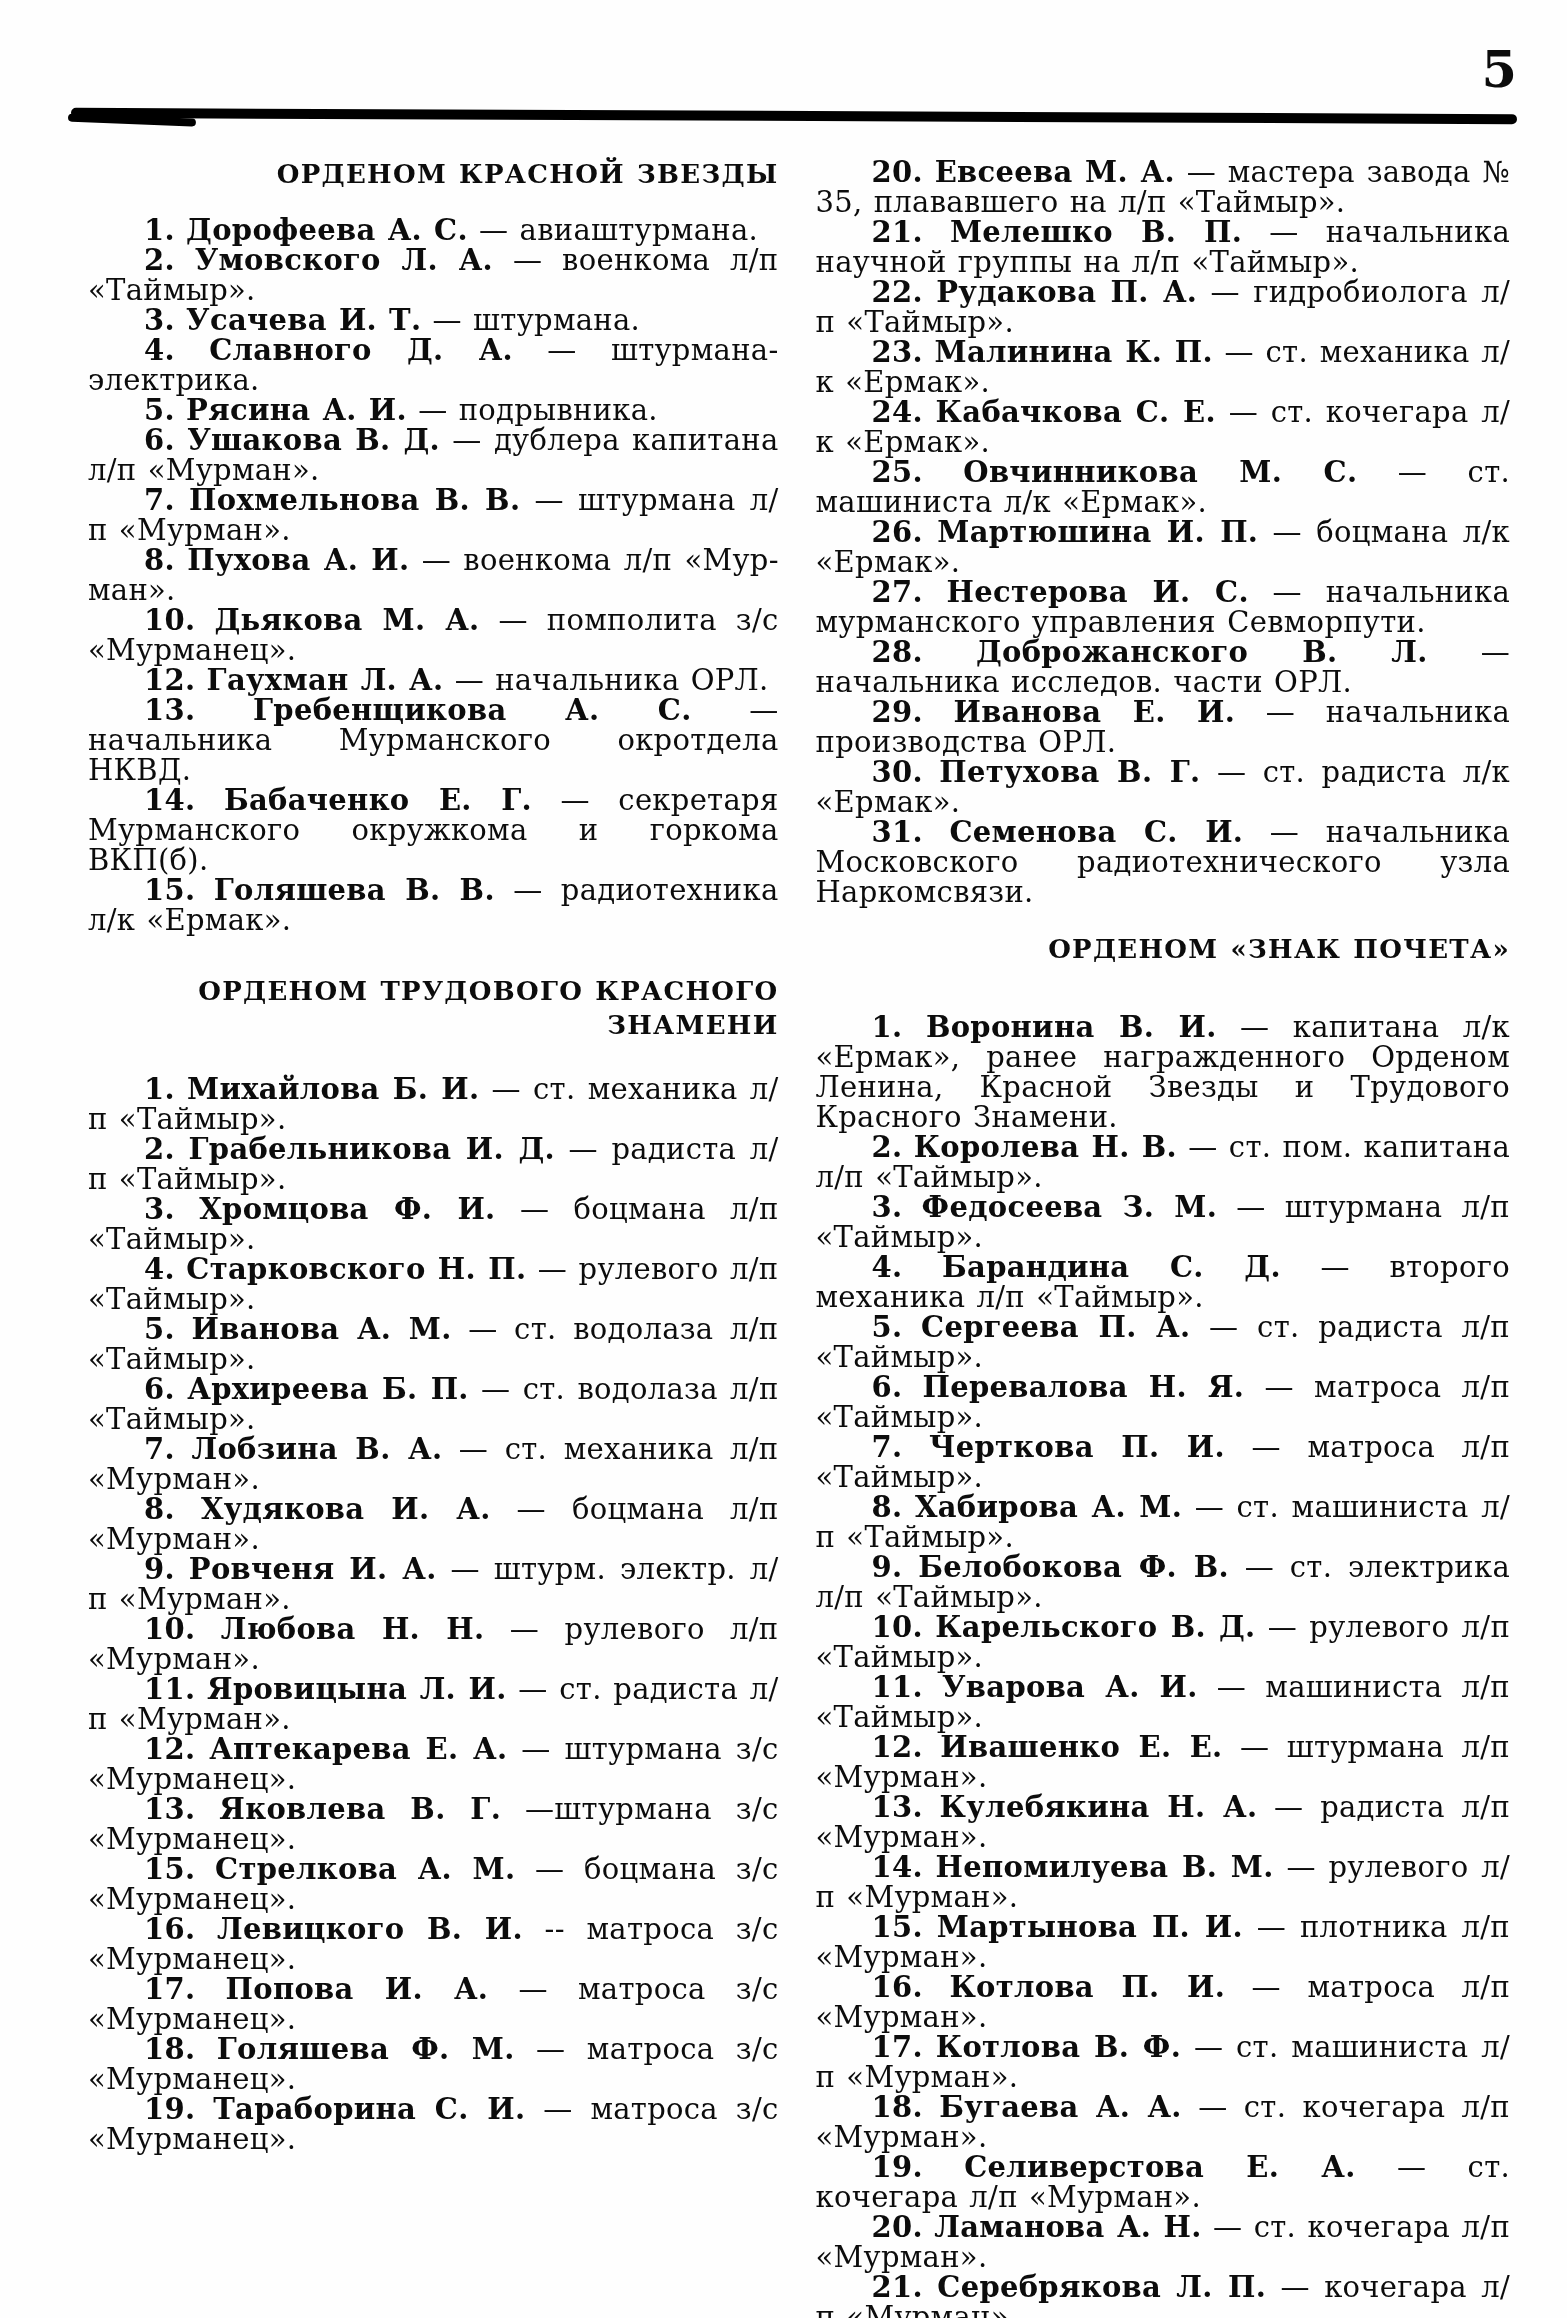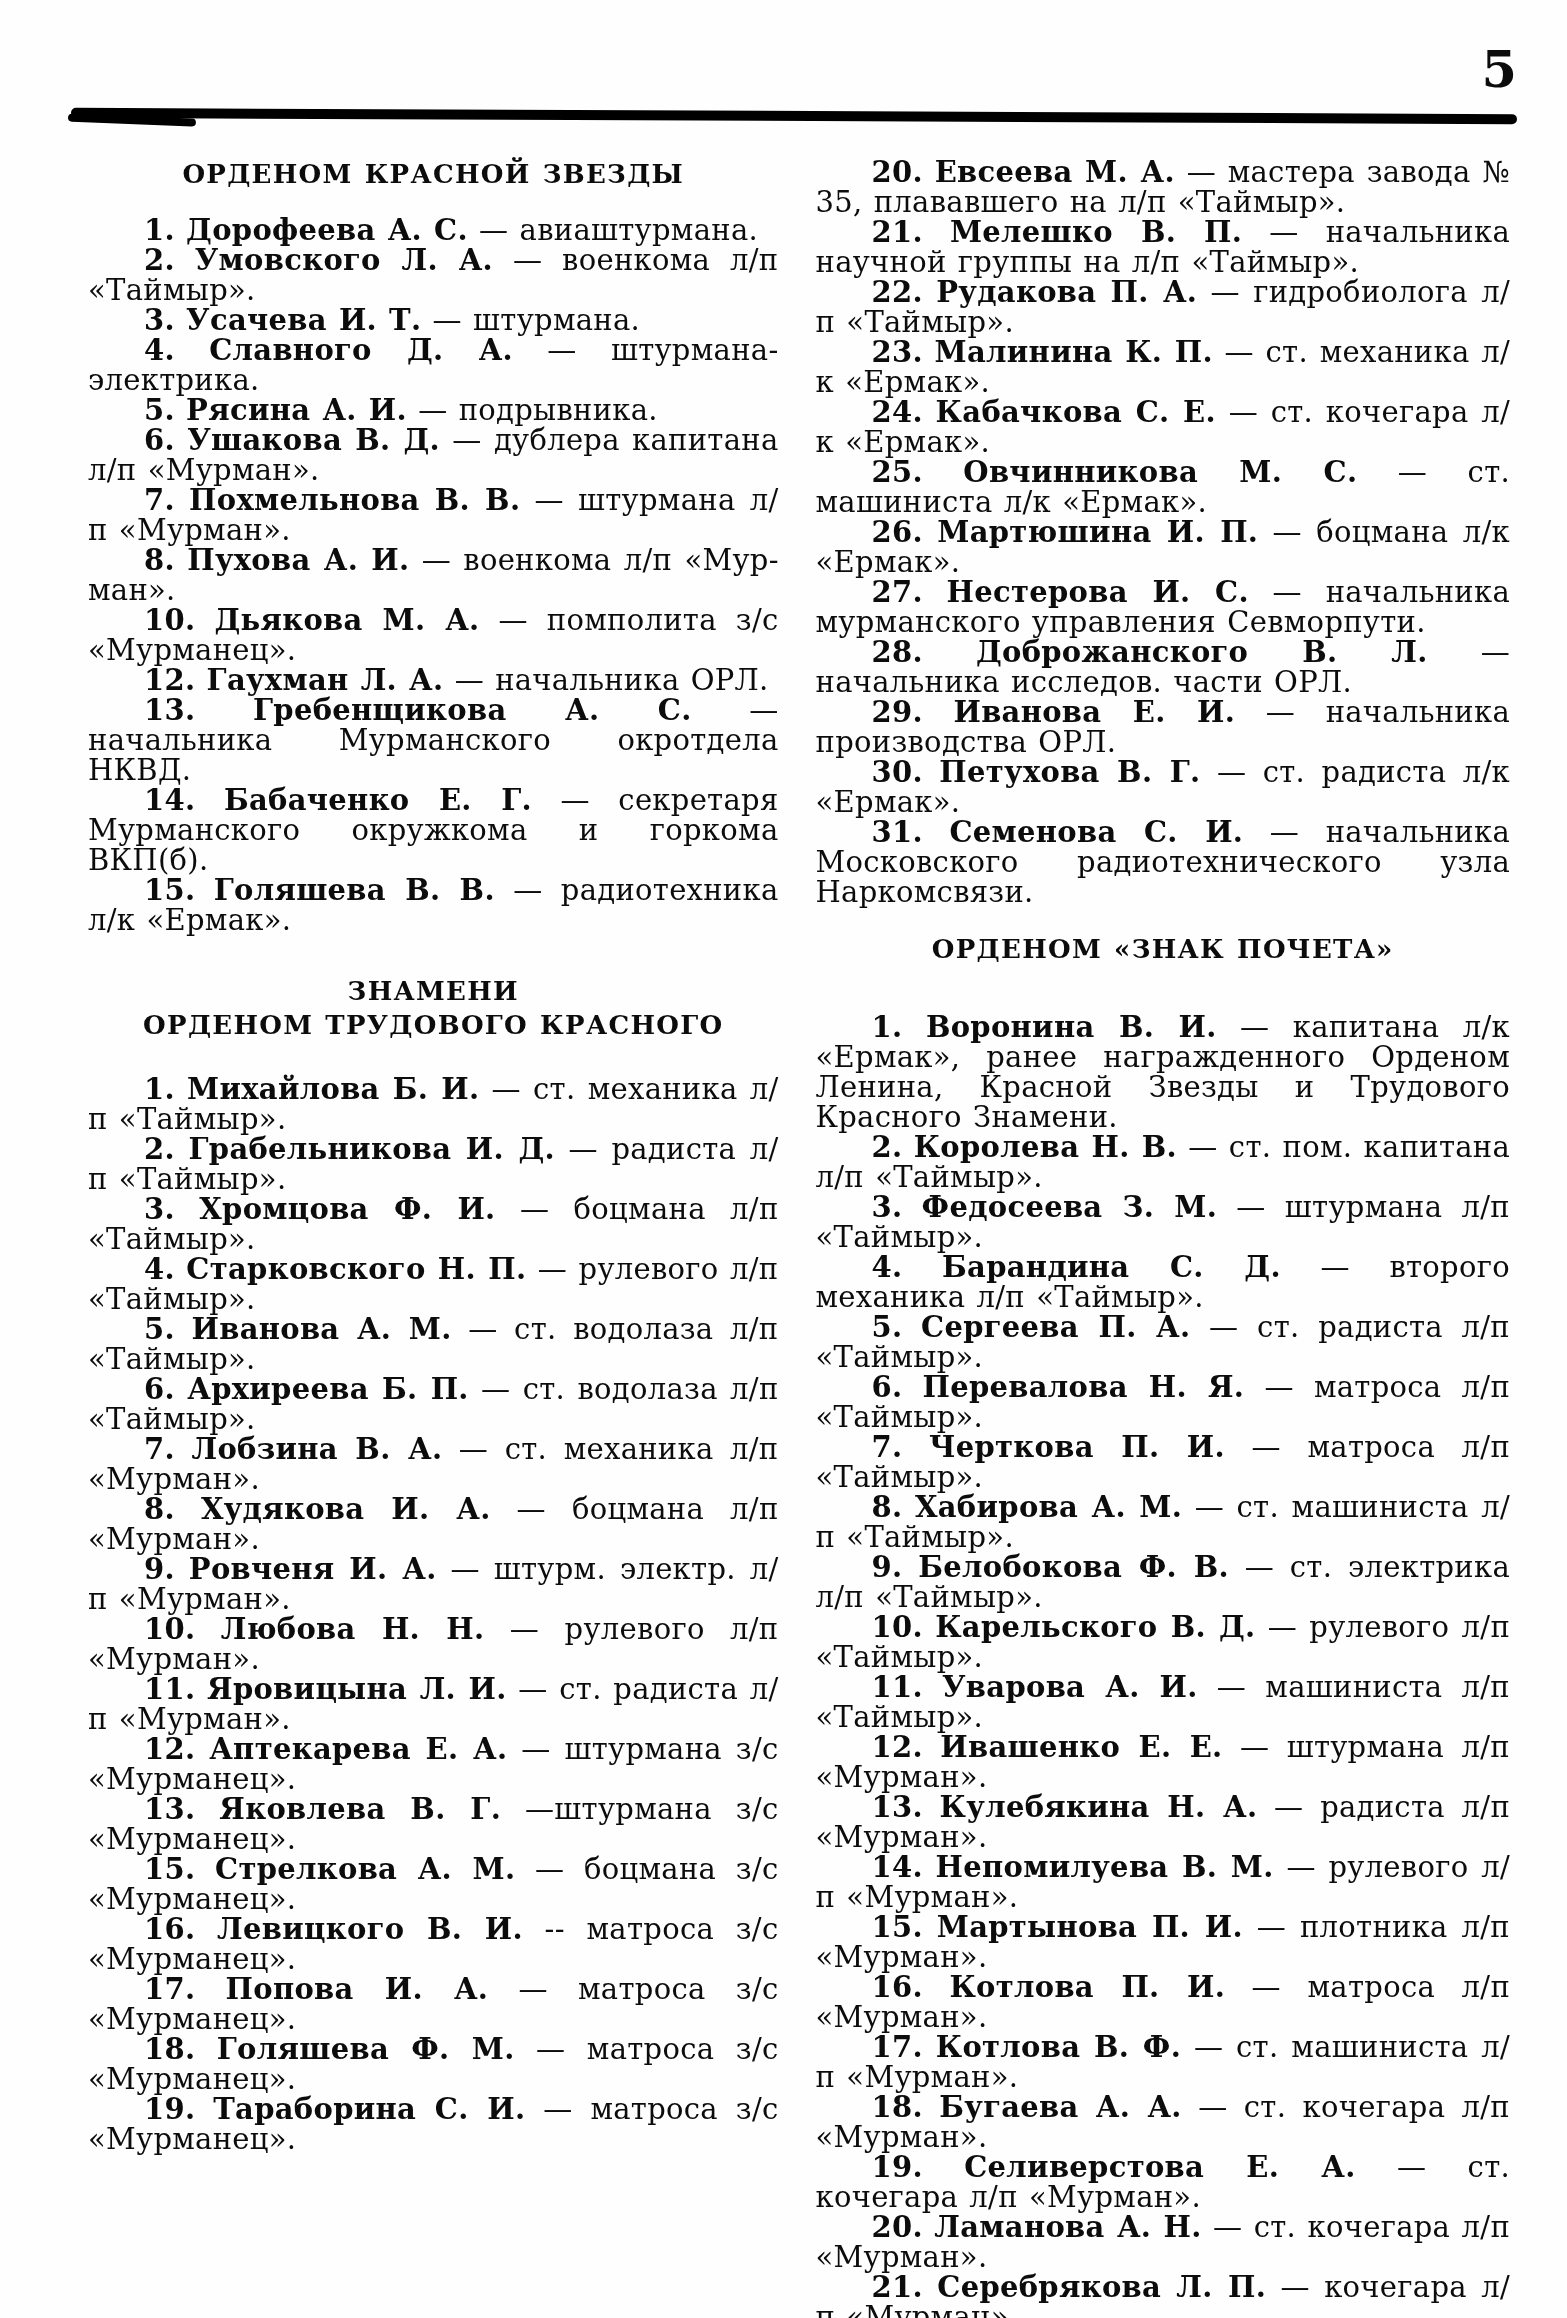--- a/index.html
+++ b/index.html
@@ -50,21 +50,21 @@
   .column {
     font-size: 29px;
     line-height: 30px;
     letter-spacing: 0.3px;
     word-spacing: 1.7px;
   }
   .column.left  { width: 691px; }
   .column.right { width: 695px; }
   .heading {
     font-weight: bold;
-    text-align: center;
+    text-align: right;
     font-size: 26px;
     line-height: 34px;
     letter-spacing: 1.3px;
     margin: 0 0 24px 0;
   }
   .heading.spaced { margin-top: 39px; margin-bottom: 32px; }
   .column.right .heading.spaced { margin-top: 25px; margin-bottom: 46px; }
   .item {
     margin: 0;
     text-indent: 56px;
@@ -90,22 +90,22 @@
         <p class="item"><span class="num">5.</span> <span class="name">Рясина А. И.</span> <span class="desc">— подрывника.</span></p>
         <p class="item"><span class="num">6.</span> <span class="name">Ушакова В. Д.</span> <span class="desc">— дублера капитана л/п «Мур­ман».</span></p>
         <p class="item"><span class="num">7.</span> <span class="name">Похмельнова В. В.</span> <span class="desc">— штурмана л/п «Мур­ман».</span></p>
         <p class="item"><span class="num">8.</span> <span class="name">Пухова А. И.</span> <span class="desc">— военкома л/п «Мур­ман».</span></p>
         <p class="item"><span class="num">10.</span> <span class="name">Дьякова М. А.</span> <span class="desc">— помполита з/с «Мур­манец».</span></p>
         <p class="item"><span class="num">12.</span> <span class="name">Гаухман Л. А.</span> <span class="desc">— начальника ОРЛ.</span></p>
         <p class="item"><span class="num">13.</span> <span class="name">Гребенщикова А. С.</span> <span class="desc">— начальника Мур­манского окротдела НКВД.</span></p>
         <p class="item"><span class="num">14.</span> <span class="name">Бабаченко Е. Г.</span> <span class="desc">— секретаря Мурман­ского окружкома и горкома ВКП(б).</span></p>
         <p class="item"><span class="num">15.</span> <span class="name">Голяшева В. В.</span> <span class="desc">— радиотехника л/к «Ермак».</span></p>
         <div class="heading spaced">
+          <div>ОРДЕНОМ ТРУДОВОГО КРАСНОГО</div>
           <div>ЗНАМЕНИ</div>
-          <div>ОРДЕНОМ ТРУДОВОГО КРАСНОГО</div>
         </div>
         <p class="item"><span class="num">1.</span> <span class="name">Михайлова Б. И.</span> <span class="desc">— ст. механика л/п «Таймыр».</span></p>
         <p class="item"><span class="num">2.</span> <span class="name">Грабельникова И. Д.</span> <span class="desc">— радиста л/п «Таймыр».</span></p>
         <p class="item"><span class="num">3.</span> <span class="name">Хромцова Ф. И.</span> <span class="desc">— боцмана л/п «Тай­мыр».</span></p>
         <p class="item"><span class="num">4.</span> <span class="name">Старковского Н. П.</span> <span class="desc">— рулевого л/п «Таймыр».</span></p>
         <p class="item"><span class="num">5.</span> <span class="name">Иванова А. М.</span> <span class="desc">— ст. водолаза л/п «Тай­мыр».</span></p>
         <p class="item"><span class="num">6.</span> <span class="name">Архиреева Б. П.</span> <span class="desc">— ст. водолаза л/п «Таймыр».</span></p>
         <p class="item"><span class="num">7.</span> <span class="name">Лобзина В. А.</span> <span class="desc">— ст. механика л/п «Мур­ман».</span></p>
         <p class="item"><span class="num">8.</span> <span class="name">Худякова И. А.</span> <span class="desc">— боцмана л/п «Мур­ман».</span></p>
         <p class="item"><span class="num">9.</span> <span class="name">Ровченя И. А.</span> <span class="desc">— штурм. электр. л/п «Мурман».</span></p>

